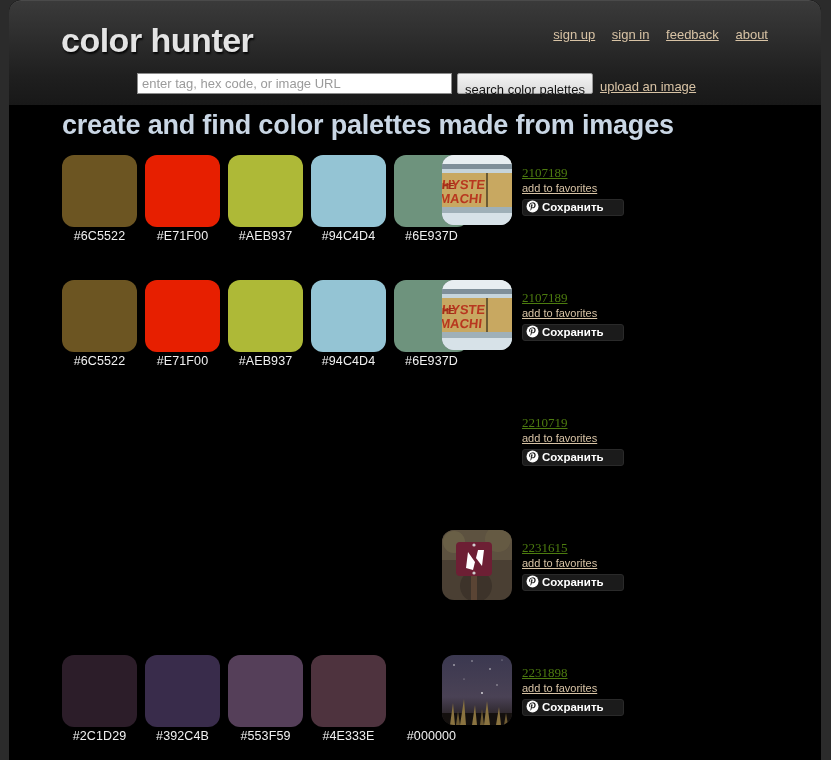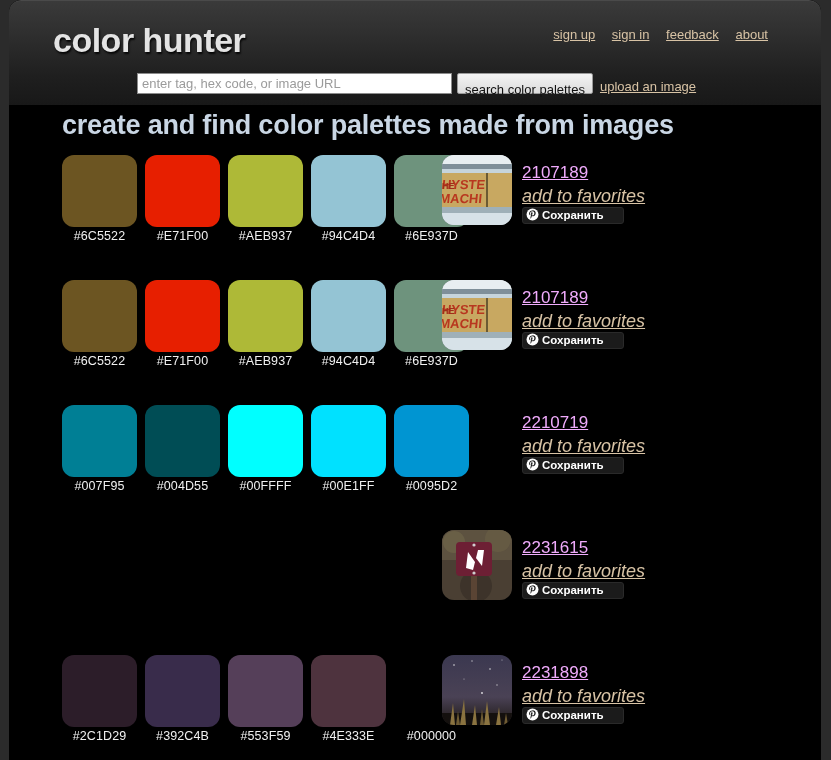--- a/index.html
+++ b/index.html
@@ -33,21 +33,21 @@
   #header {
     position: relative;
     height: 105px;
     background: linear-gradient(to bottom, #3a3a3a 0%, #303030 28%, #1f1f1f 72%, #181818 100%);
     border-radius: 12px 12px 0 0;
     border-top: 1px solid #4a4a4a;
   }
 
   #logo {
     position: absolute;
-    left: 44px;
+    left: 52px;
     top: 20px;
     font-size: 34px;
     font-weight: bold;
     color: #e4e4e4;
     letter-spacing: -0.5px;
     text-shadow: 1px 2px 2px rgba(0,0,0,0.85);
     user-select: none;
   }
 
   #topnav {
@@ -167,33 +167,33 @@
   .thumb svg { display: block; }
 
   .meta {
     position: absolute;
     left: 513px;
     top: 10px;
     width: 230px;
   }
   .meta a.pal-id {
     display: block;
-    font-size: 17px;
-    color: #f0abfc;
+    font-size: 13px;
+    color: #4d7c0f;
     text-decoration: underline;
     line-height: 15px;
+    font-family: Liberation Serif, serif;
   }
   .meta a.fav {
     display: block;
-    font-size: 18px;
+    font-size: 11px;
     color: #d8c3a5;
     text-decoration: underline;
     line-height: 15px;
-    margin-top: 9px;
-    font-style: italic;
+    margin-top: 1px;
   }
   .pin-btn {
     display: inline-flex;
     align-items: center;
     margin-top: 3px;
     height: 17px;
     padding: 0 19px 0 3px;
     background: #1b1b1b;
     border-radius: 3px;
     cursor: pointer;
@@ -326,42 +326,20 @@
         </div>
         <div class="meta"><a class="pal-id" href="#">2107189</a><a class="fav" href="#">add to favorites</a><div class="pin-btn">
             <span><svg class="pin-icon" viewBox="0 0 24 24" aria-hidden="true">
                 <circle cx="12" cy="12" r="11" fill="#ffffff"></circle>
                 <path d="M12 4.5c-4.2 0-6.3 3-6.3 5.5 0 1.5.6 2.9 1.8 3.4.2.1.4 0 .4-.2l.2-.8c.05-.2 0-.3-.1-.5-.3-.4-.5-1-.5-1.7 0-2.2 1.6-4.1 4.3-4.1 2.3 0 3.6 1.4 3.6 3.3 0 2.5-1.1 4.5-2.7 4.5-.9 0-1.5-.7-1.3-1.6.3-1.1.8-2.2.8-3 0-.7-.4-1.3-1.2-1.3-.9 0-1.7 1-1.7 2.3 0 .9.3 1.4.3 1.4l-1.2 5c-.3 1.3-.05 3 0 3.1.02.1.1.1.2.05.1-.1 1.3-1.6 1.7-3.1l.6-2.4c.3.6 1.2 1.1 2.2 1.1 2.9 0 4.8-2.6 4.8-6.1 0-2.6-2.2-5-5.6-5z" fill="#1b1b1b"></path>
               </svg></span>
             <span class="pin-label">Сохранить</span>
           </div></div>
       </div>
       <div class="palette-row">
-        <div class="swatches">
-          <div class="swatch-cell">
-            <div class="swatch" style="background: rgb(0, 127, 149);"></div>
-            <div class="swatch-label">#007F95</div>
-          </div>
-          <div class="swatch-cell">
-            <div class="swatch" style="background: rgb(0, 77, 85);"></div>
-            <div class="swatch-label">#004D55</div>
-          </div>
-          <div class="swatch-cell">
-            <div class="swatch" style="background: rgb(0, 255, 255);"></div>
-            <div class="swatch-label">#00FFFF</div>
-          </div>
-          <div class="swatch-cell">
-            <div class="swatch" style="background: rgb(0, 225, 255);"></div>
-            <div class="swatch-label">#00E1FF</div>
-          </div>
-          <div class="swatch-cell">
-            <div class="swatch" style="background: rgb(0, 149, 210);"></div>
-            <div class="swatch-label">#0095D2</div>
-          </div>
-        </div>
         <div class="meta"><a class="pal-id" href="#">2210719</a><a class="fav" href="#">add to favorites</a><div class="pin-btn">
             <span><svg class="pin-icon" viewBox="0 0 24 24" aria-hidden="true">
                 <circle cx="12" cy="12" r="11" fill="#ffffff"></circle>
                 <path d="M12 4.5c-4.2 0-6.3 3-6.3 5.5 0 1.5.6 2.9 1.8 3.4.2.1.4 0 .4-.2l.2-.8c.05-.2 0-.3-.1-.5-.3-.4-.5-1-.5-1.7 0-2.2 1.6-4.1 4.3-4.1 2.3 0 3.6 1.4 3.6 3.3 0 2.5-1.1 4.5-2.7 4.5-.9 0-1.5-.7-1.3-1.6.3-1.1.8-2.2.8-3 0-.7-.4-1.3-1.2-1.3-.9 0-1.7 1-1.7 2.3 0 .9.3 1.4.3 1.4l-1.2 5c-.3 1.3-.05 3 0 3.1.02.1.1.1.2.05.1-.1 1.3-1.6 1.7-3.1l.6-2.4c.3.6 1.2 1.1 2.2 1.1 2.9 0 4.8-2.6 4.8-6.1 0-2.6-2.2-5-5.6-5z" fill="#1b1b1b"></path>
               </svg></span>
             <span class="pin-label">Сохранить</span>
           </div></div>
       </div>
       <div class="palette-row">
         <div class="thumb">

